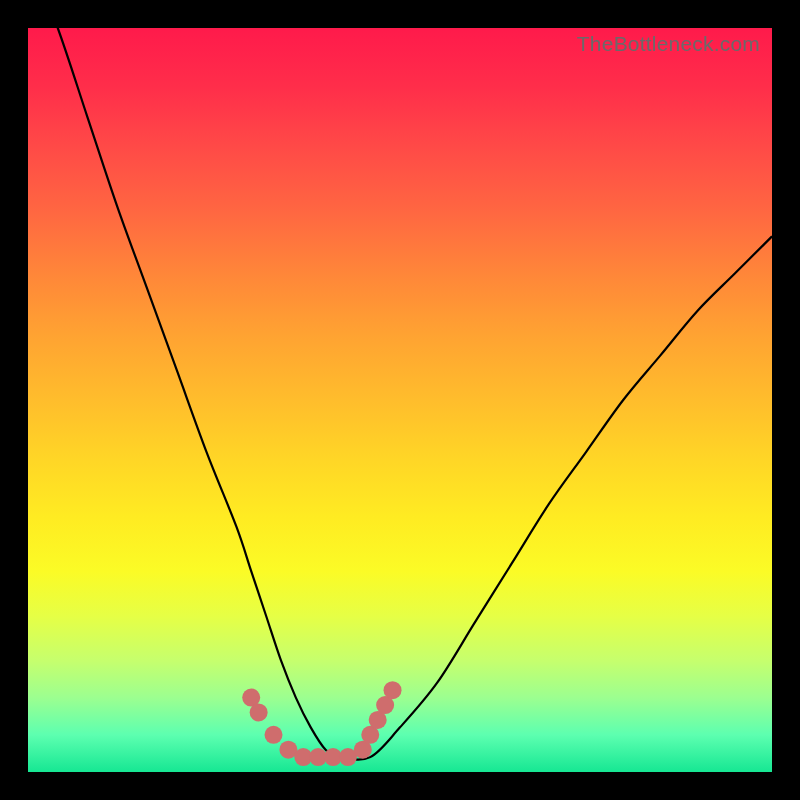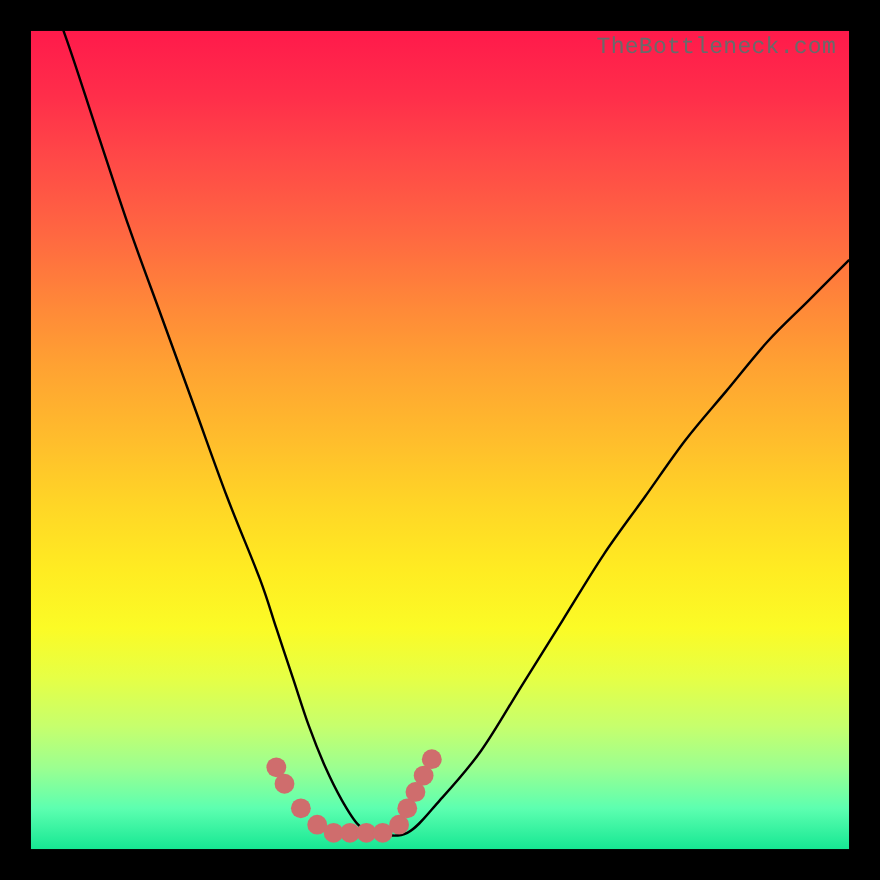--- a/index.html
+++ b/index.html
@@ -50,21 +50,20 @@
   }
   .watermark {
     position: absolute;
     top: 4px;
     right: 12px;
     color: #6a6a6a;
     font-size: 21px;
     font-weight: 500;
     letter-spacing: 0.2px;
     user-select: none;
-    font-family: Liberation Mono, monospace;
   }
   svg.curve {
     position: absolute;
     left: 0;
     top: 0;
     width: 744px;
     height: 744px;
     overflow: visible;
   }
 </style>

